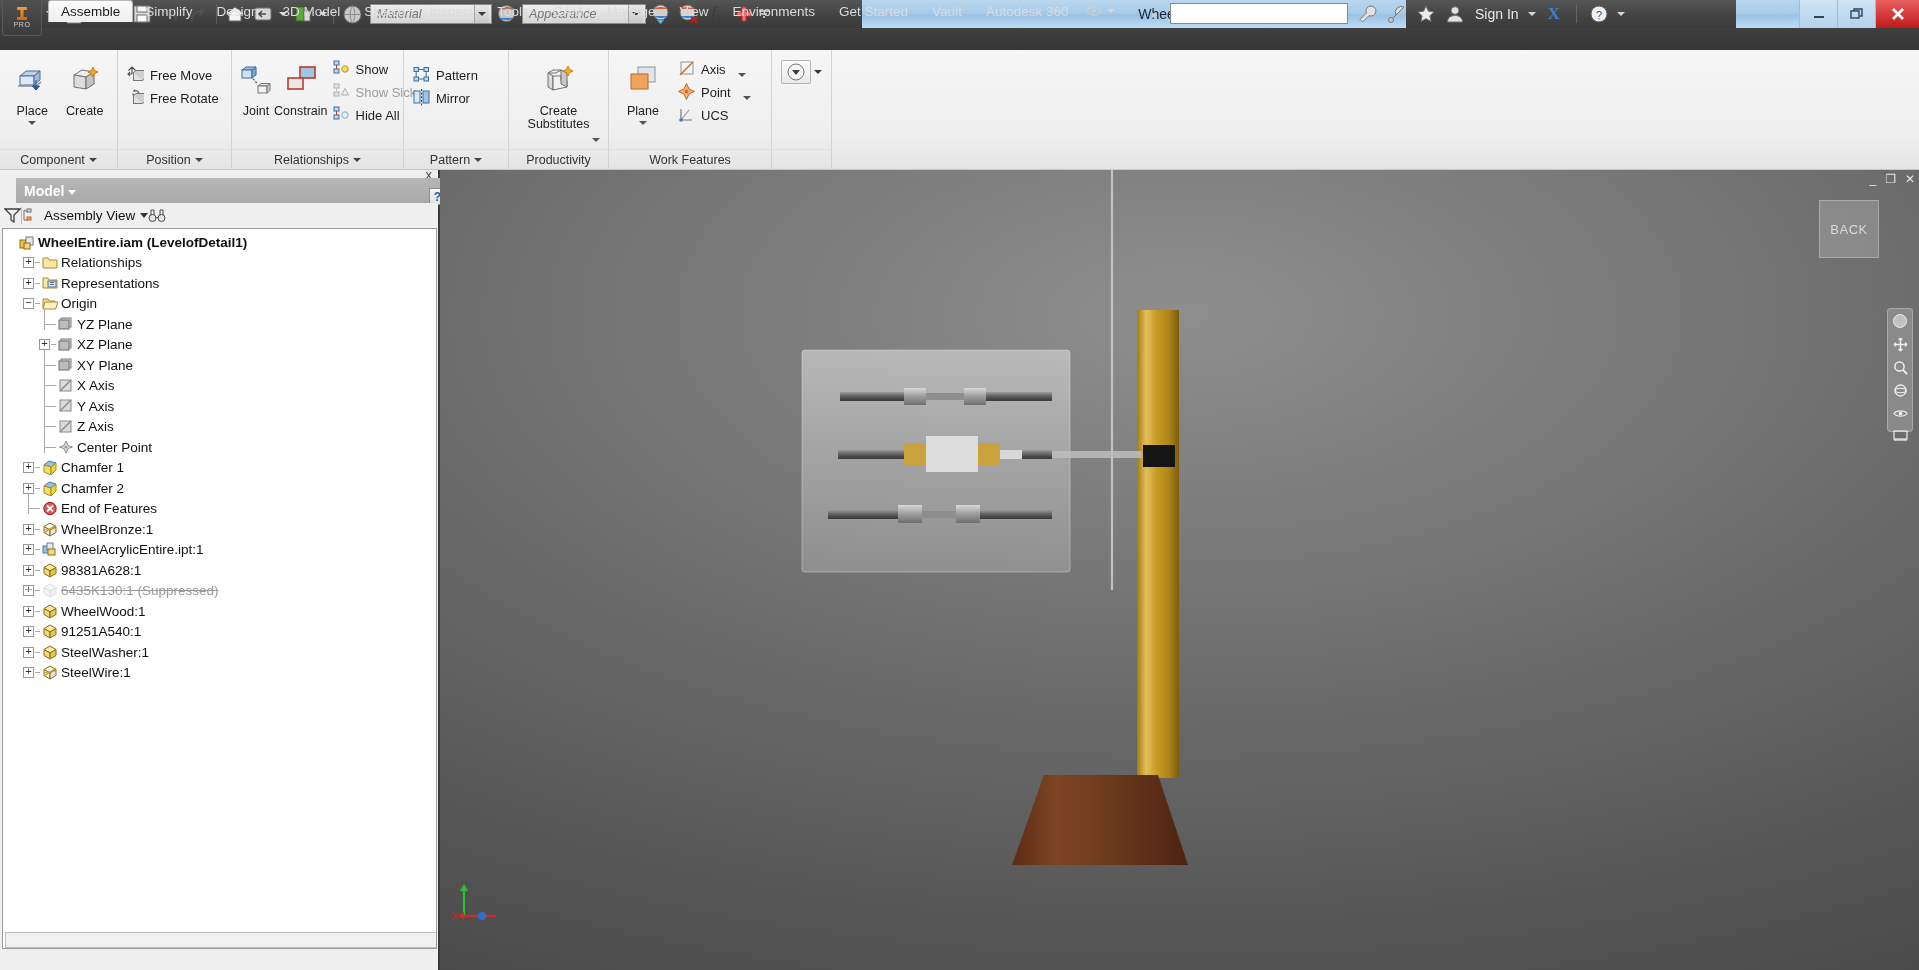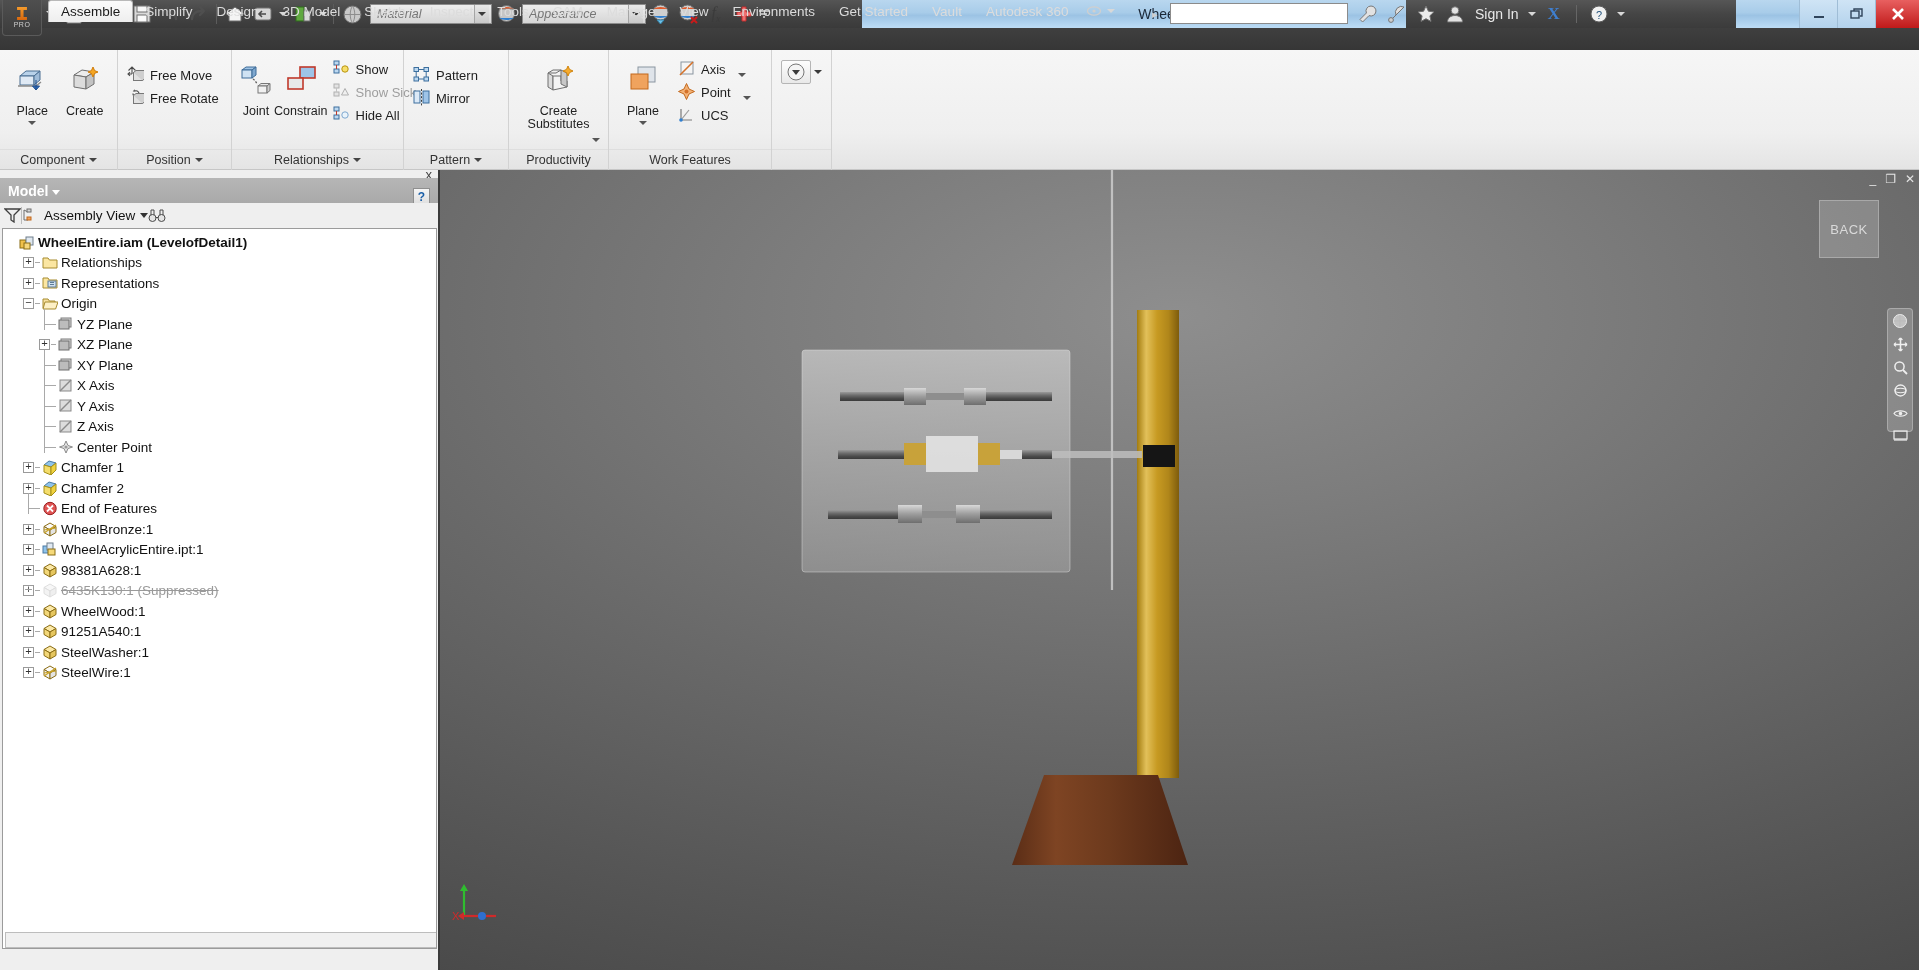--- a/index.html
+++ b/index.html
@@ -143,21 +143,21 @@
     position:absolute; left:0; top:170px; width:438px; height:800px;
     background:#efefef;
   }
   .browser-titlebar {
     position:absolute; left:0; top:0; width:438px; height:8px; background:#efefef;
   }
   .browser-close {
     position:absolute; right:6px; top:0px; font-size:13px; color:#444; cursor:pointer; line-height:10px;
   }
   .browser-head {
-    position:absolute; left:0; top:8px; width:438px; height:25px;
+    position:absolute; left:16px; top:8px; width:438px; height:25px;
     background: linear-gradient(to bottom,#b6b6b6,#a9a9a9);
     display:flex; align-items:center; padding-left:8px; gap:4px;
   }
   .browser-head .mt { font-size:14px; font-weight:bold; color:#fff; }
   .browser-head .cd { width:0;height:0;border-left:4px solid transparent;border-right:4px solid transparent;border-top:5px solid #fff; margin-top:3px;}
   .help-sq {
     position:absolute; right:8px; top:10px; width:17px;height:17px;
     background:linear-gradient(#f5f5f5,#dfdfdf); border:1px solid #8f8f8f;
     display:flex;align-items:center;justify-content:center;
     font-size:12px; font-weight:bold; color:#1b5fa8; cursor:pointer;

